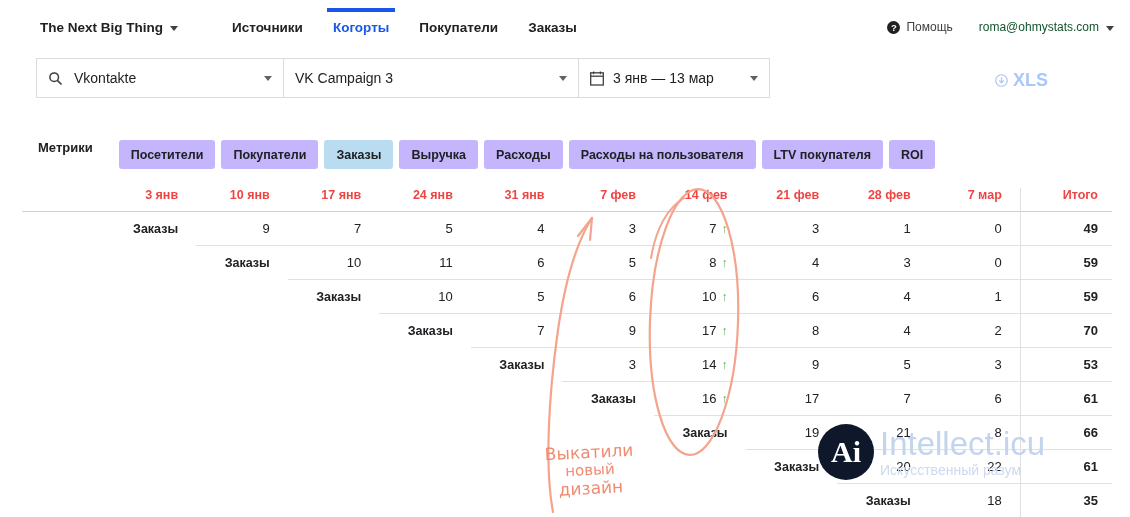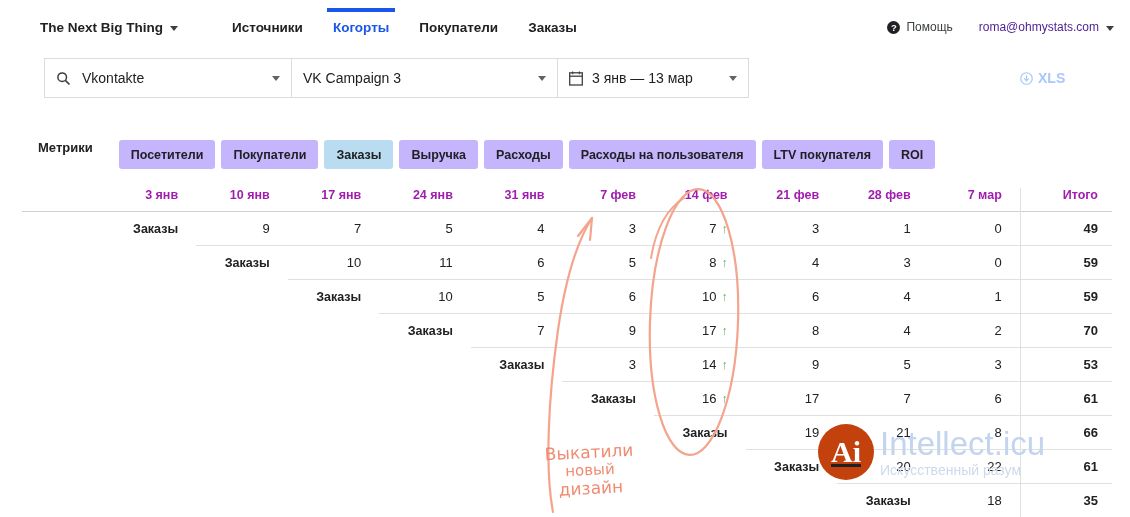--- a/index.html
+++ b/index.html
@@ -93,50 +93,50 @@
     background: #202124;
     color: #fff;
     font-size: 9.5px;
     font-weight: bold;
     line-height: 13px;
     text-align: center;
     margin-right: 6px;
   }
   .account {
     font-size: 12px;
-    color: #4c1d95;
+    color: #14532d;
     display: flex;
     align-items: center;
     white-space: nowrap;
     cursor: pointer;
   }
 
   
   .filterbar {
     position: absolute;
-    top: 58px; left: 44px;
+    top: 58px; left: 36px;
     display: flex;
     align-items: center;
   }
   .fbox {
     height: 40px;
     box-sizing: border-box;
     border: 1px solid #dadce0;
     background: #fff;
     display: flex;
     align-items: center;
     padding: 0 11px;
     font-size: 14px;
     color: #202124;
     cursor: pointer;
     white-space: nowrap;
   }
   .fbox + .fbox { margin-left: -1px; }
   .fbox.w1 { width: 248px; }
-  .fbox.w2 { width: 267px; }
+  .fbox.w2 { width: 296px; }
   .fbox.w3 { width: 192px; }
   .fbox .lbl { flex: 1 1 auto; overflow: hidden; }
   .fcaret {
     width: 0; height: 0;
     border-left: 4px solid transparent;
     border-right: 4px solid transparent;
     border-top: 5px solid #5f6368;
     margin-left: 8px;
     flex: 0 0 auto;
   }
@@ -147,24 +147,24 @@
     color: #3c4043;
   }
   .cal-ico {
     flex: 0 0 auto;
     width: 14px; height: 15px;
     margin-right: 9px;
     color: #3c4043;
   }
   .xls {
     position: absolute;
-    top: 70px; left: 1020px;
-    display: flex;
-    align-items: center;
-    font-size: 14px;
+    top: 70px; left: 995px;
+    display: flex;
+    align-items: center;
+    font-size: 18px;
     font-weight: bold;
     color: #a8c7fa;
     cursor: pointer;
     white-space: nowrap;
   }
   .xls svg { margin-right: 5px; }
 
   
   .metrics-row {
     position: absolute;
@@ -208,21 +208,21 @@
     table-layout: fixed;
     font-size: 13px;
   }
   table.cohort col.c-label { width: 82px; }
   table.cohort col.c-data  { width: 91px; }
   table.cohort col.c-total { width: 91px; }
 
   table.cohort th {
     font-size: 12.5px;
     font-weight: bold;
-    color: #a21caf;
+    color: #ef4444;
     text-align: right;
     padding: 0 18px 9px 0;
     white-space: nowrap;
   }
   table.cohort th.lbl-h { padding: 0; }
   table.cohort th.total-h {
     border-left: 1px solid #e0e0e0;
     padding-right: 14px;
   }
   table.cohort td {
@@ -279,26 +279,25 @@
     position: absolute;
     left: 818px;
     top: 424px;
     display: flex;
     align-items: center;
     pointer-events: none;
   }
   .wm-circle {
     width: 56px; height: 56px;
     border-radius: 50%;
-    background: #c2410c;
+    background: #0f172a;
     display: flex;
     align-items: center;
     justify-content: center;
     flex: 0 0 auto;
-    text-decoration: underline;
   }
   .wm-circle span {
     color: #ffffff;
     font-size: 30px;
     font-weight: bold;
     font-family: "Liberation Serif", serif;
     line-height: 1;
   }
   .wm-text { margin-left: 6px; }
   .wm-main {

